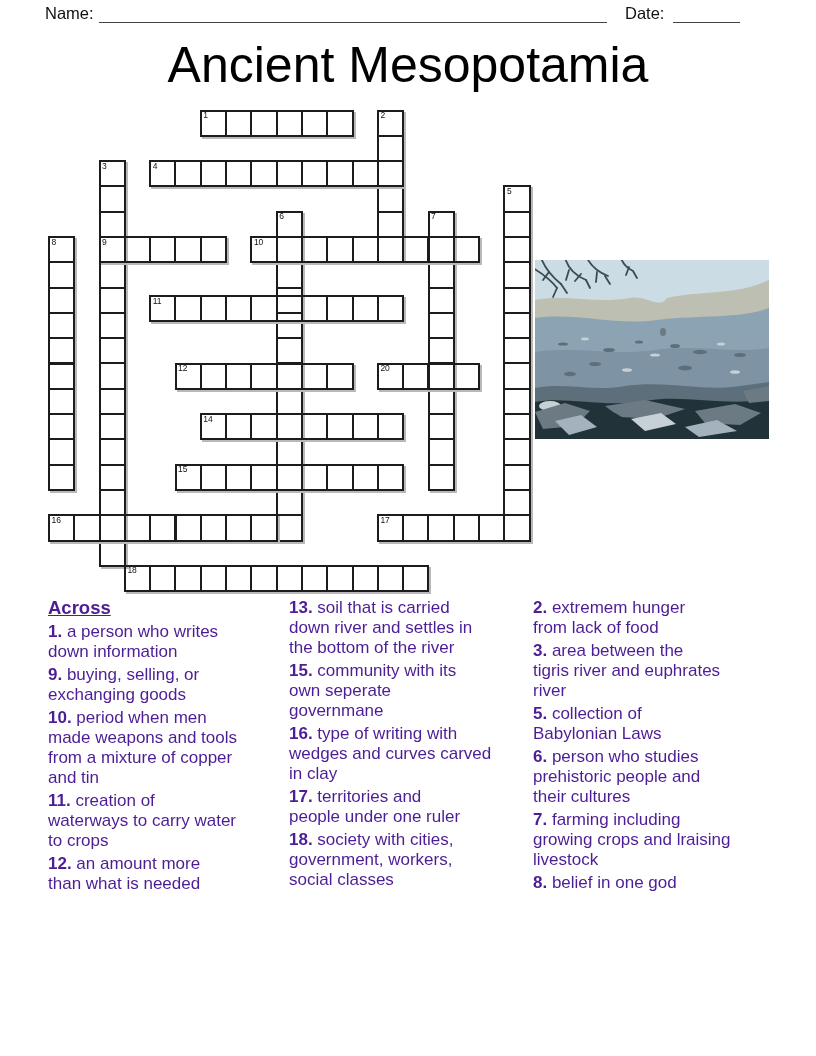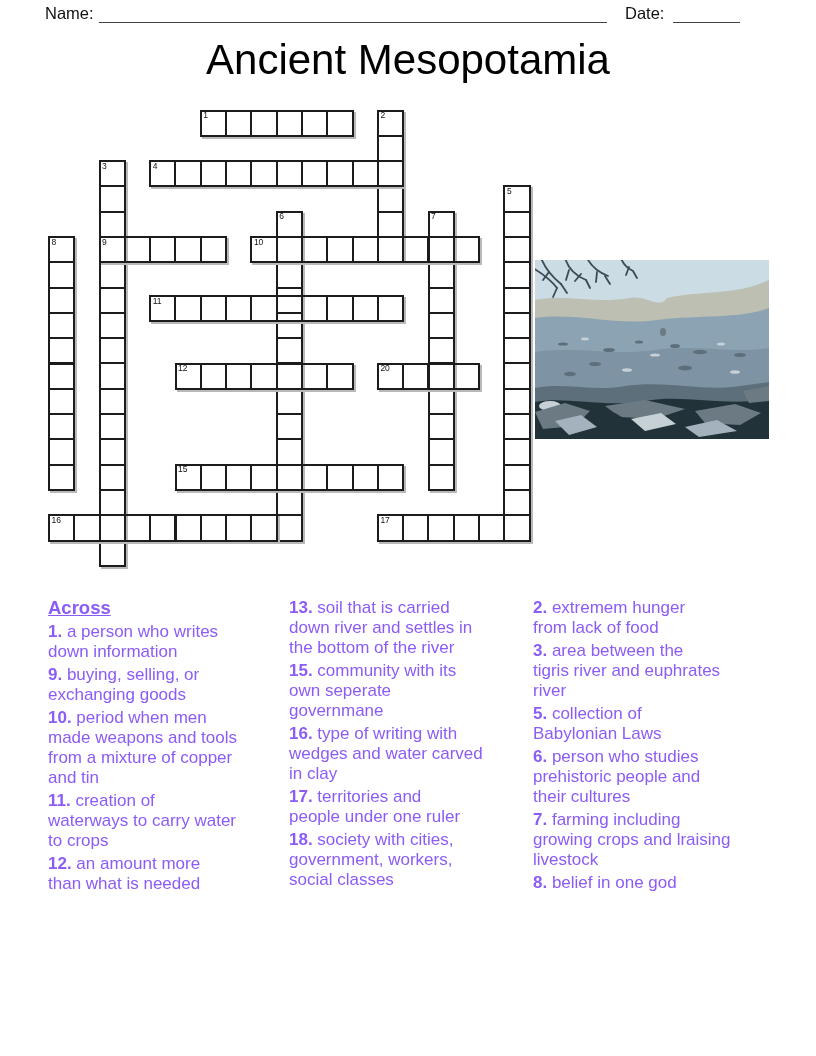--- a/index.html
+++ b/index.html
@@ -7,36 +7,36 @@
         font-family:"Liberation Sans",sans-serif;color:#000;overflow:hidden;}
 
   
   .hdr-label{position:absolute;top:4px;font-size:16.5px;color:#111;}
   #name-label{left:45px;} #date-label{left:625px;}
   .fill-line{position:absolute;top:6px;height:16px;border-bottom:1.6px solid #444;}
   #name-line{left:99px;width:508px;} #date-line{left:673px;width:67px;}
 
   
   .title{position:absolute;top:36px;left:0;width:100%;text-align:center;
-         font-size:42px;font-weight:400;letter-spacing:0;color:#000;}
+         font-size:50px;font-weight:400;letter-spacing:0;color:#000;}
 
   
   #grid{position:absolute;left:0;top:0;width:816px;height:1056px;pointer-events:none;}
   .entry{position:absolute;box-shadow:2px 2px 0 #b9b9b9;}
   .cell{position:absolute;width:27.3px;height:27.3px;box-sizing:border-box;
         border:2px solid #1c1c1c;background:transparent;}
   .cellnum{position:absolute;left:3.5px;top:1.5px;font-size:8.5px;line-height:1;
            color:#111;letter-spacing:0;}
 
   
   .photo{position:absolute;left:535px;top:260px;width:234px;height:179px;}
   .photo svg{display:block;}
 
   
-  .clue-col{position:absolute;top:598px;font-size:17px;line-height:20px;color:#8b5cf6;}
+  .clue-col{position:absolute;top:598px;font-size:17px;line-height:20px;color:#4c1d95;}
   #clue-col-1{left:48px;width:252px;}
   #clue-col-2{left:289px;width:246px;}
   #clue-col-3{left:533px;width:282px;}
   .clue-heading{font-size:18.5px;font-weight:bold;text-decoration:underline;
                 margin:0 0 4px 0;}
   .clue{margin:0 0 3px 0;}
   .clue b{font-weight:bold;}
   .clue-text{white-space:pre-line;}
 </style>
 </head>
@@ -205,20 +205,31 @@
         <div class="cell" style="left: 151.8px; top: 0px;"></div>
         <span class="cellnum">12</span>
       </div>
       <div class="entry" style="left: 376.9px; top: 362.5px; width: 103.2px; height: 27.3px;">
         <div class="cell" style="left: 0px; top: 0px;"></div>
         <div class="cell" style="left: 25.3px; top: 0px;"></div>
         <div class="cell" style="left: 50.6px; top: 0px;"></div>
         <div class="cell" style="left: 75.9px; top: 0px;"></div>
         <span class="cellnum">20</span>
       </div>
+      <div class="entry" style="left: 199.8px; top: 413.1px; width: 204.4px; height: 27.3px;">
+        <div class="cell" style="left: 0px; top: 0px;"></div>
+        <div class="cell" style="left: 25.3px; top: 0px;"></div>
+        <div class="cell" style="left: 50.6px; top: 0px;"></div>
+        <div class="cell" style="left: 75.9px; top: 0px;"></div>
+        <div class="cell" style="left: 101.2px; top: 0px;"></div>
+        <div class="cell" style="left: 126.5px; top: 0px;"></div>
+        <div class="cell" style="left: 151.8px; top: 0px;"></div>
+        <div class="cell" style="left: 177.1px; top: 0px;"></div>
+        <span class="cellnum">14</span>
+      </div>
       <div class="entry" style="left: 174.5px; top: 463.7px; width: 229.7px; height: 27.3px;">
         <div class="cell" style="left: 0px; top: 0px;"></div>
         <div class="cell" style="left: 25.3px; top: 0px;"></div>
         <div class="cell" style="left: 50.6px; top: 0px;"></div>
         <div class="cell" style="left: 75.9px; top: 0px;"></div>
         <div class="cell" style="left: 101.2px; top: 0px;"></div>
         <div class="cell" style="left: 126.5px; top: 0px;"></div>
         <div class="cell" style="left: 151.8px; top: 0px;"></div>
         <div class="cell" style="left: 177.1px; top: 0px;"></div>
         <div class="cell" style="left: 202.4px; top: 0px;"></div>
@@ -237,20 +248,35 @@
         <span class="cellnum">16</span>
       </div>
       <div class="entry" style="left: 376.9px; top: 514.3px; width: 153.8px; height: 27.3px;">
         <div class="cell" style="left: 0px; top: 0px;"></div>
         <div class="cell" style="left: 25.3px; top: 0px;"></div>
         <div class="cell" style="left: 50.6px; top: 0px;"></div>
         <div class="cell" style="left: 75.9px; top: 0px;"></div>
         <div class="cell" style="left: 101.2px; top: 0px;"></div>
         <div class="cell" style="left: 126.5px; top: 0px;"></div>
         <span class="cellnum">17</span>
+      </div>
+      <div class="entry" style="left: 123.9px; top: 564.9px; width: 305.6px; height: 27.3px;">
+        <div class="cell" style="left: 0px; top: 0px;"></div>
+        <div class="cell" style="left: 25.3px; top: 0px;"></div>
+        <div class="cell" style="left: 50.6px; top: 0px;"></div>
+        <div class="cell" style="left: 75.9px; top: 0px;"></div>
+        <div class="cell" style="left: 101.2px; top: 0px;"></div>
+        <div class="cell" style="left: 126.5px; top: 0px;"></div>
+        <div class="cell" style="left: 151.8px; top: 0px;"></div>
+        <div class="cell" style="left: 177.1px; top: 0px;"></div>
+        <div class="cell" style="left: 202.4px; top: 0px;"></div>
+        <div class="cell" style="left: 227.7px; top: 0px;"></div>
+        <div class="cell" style="left: 253px; top: 0px;"></div>
+        <div class="cell" style="left: 278.3px; top: 0px;"></div>
+        <span class="cellnum">18</span>
       </div>
     </div>
 
   <div class="photo">
     <svg width="234" height="179" viewBox="0 0 234 179">
       <rect x="0" y="0" width="234" height="179" fill="#ccdce5"></rect>
       <path d="M0,40 C30,34 60,44 95,38 C112,35 124,50 132,38 C165,30 200,36 234,20 L234,56 C200,62 160,52 120,62 C80,68 40,58 0,62 Z" fill="#bcbfb1"></path>
       <path d="M0,58 C40,52 80,66 122,60 C160,54 200,60 234,48 L234,94 L0,98 Z" fill="#8ba3b3"></path>
       <path d="M0,92 C40,86 80,96 120,90 C160,84 200,94 234,88 L234,130 L0,132 Z" fill="#7e93a4"></path>
       <g>
@@ -314,21 +340,21 @@
   </div>
   <div class="clue-col" id="clue-col-2">
     <div id="across-list-2">
         <p class="clue"><b>13.</b><span class="clue-text"> soil that is carried
 down river and settles in
 the bottom of the river</span></p>
         <p class="clue"><b>15.</b><span class="clue-text"> community with its
 own seperate
 governmane</span></p>
         <p class="clue"><b>16.</b><span class="clue-text"> type of writing with
-wedges and water carved
+wedges and curves carved
 in clay</span></p>
         <p class="clue"><b>17.</b><span class="clue-text"> territories and
 people under one ruler</span></p>
         <p class="clue"><b>18.</b><span class="clue-text"> society with cities,
 government, workers,
 social classes</span></p>
       </div>
   </div>
   <div class="clue-col" id="clue-col-3">
     <div id="down-list">

